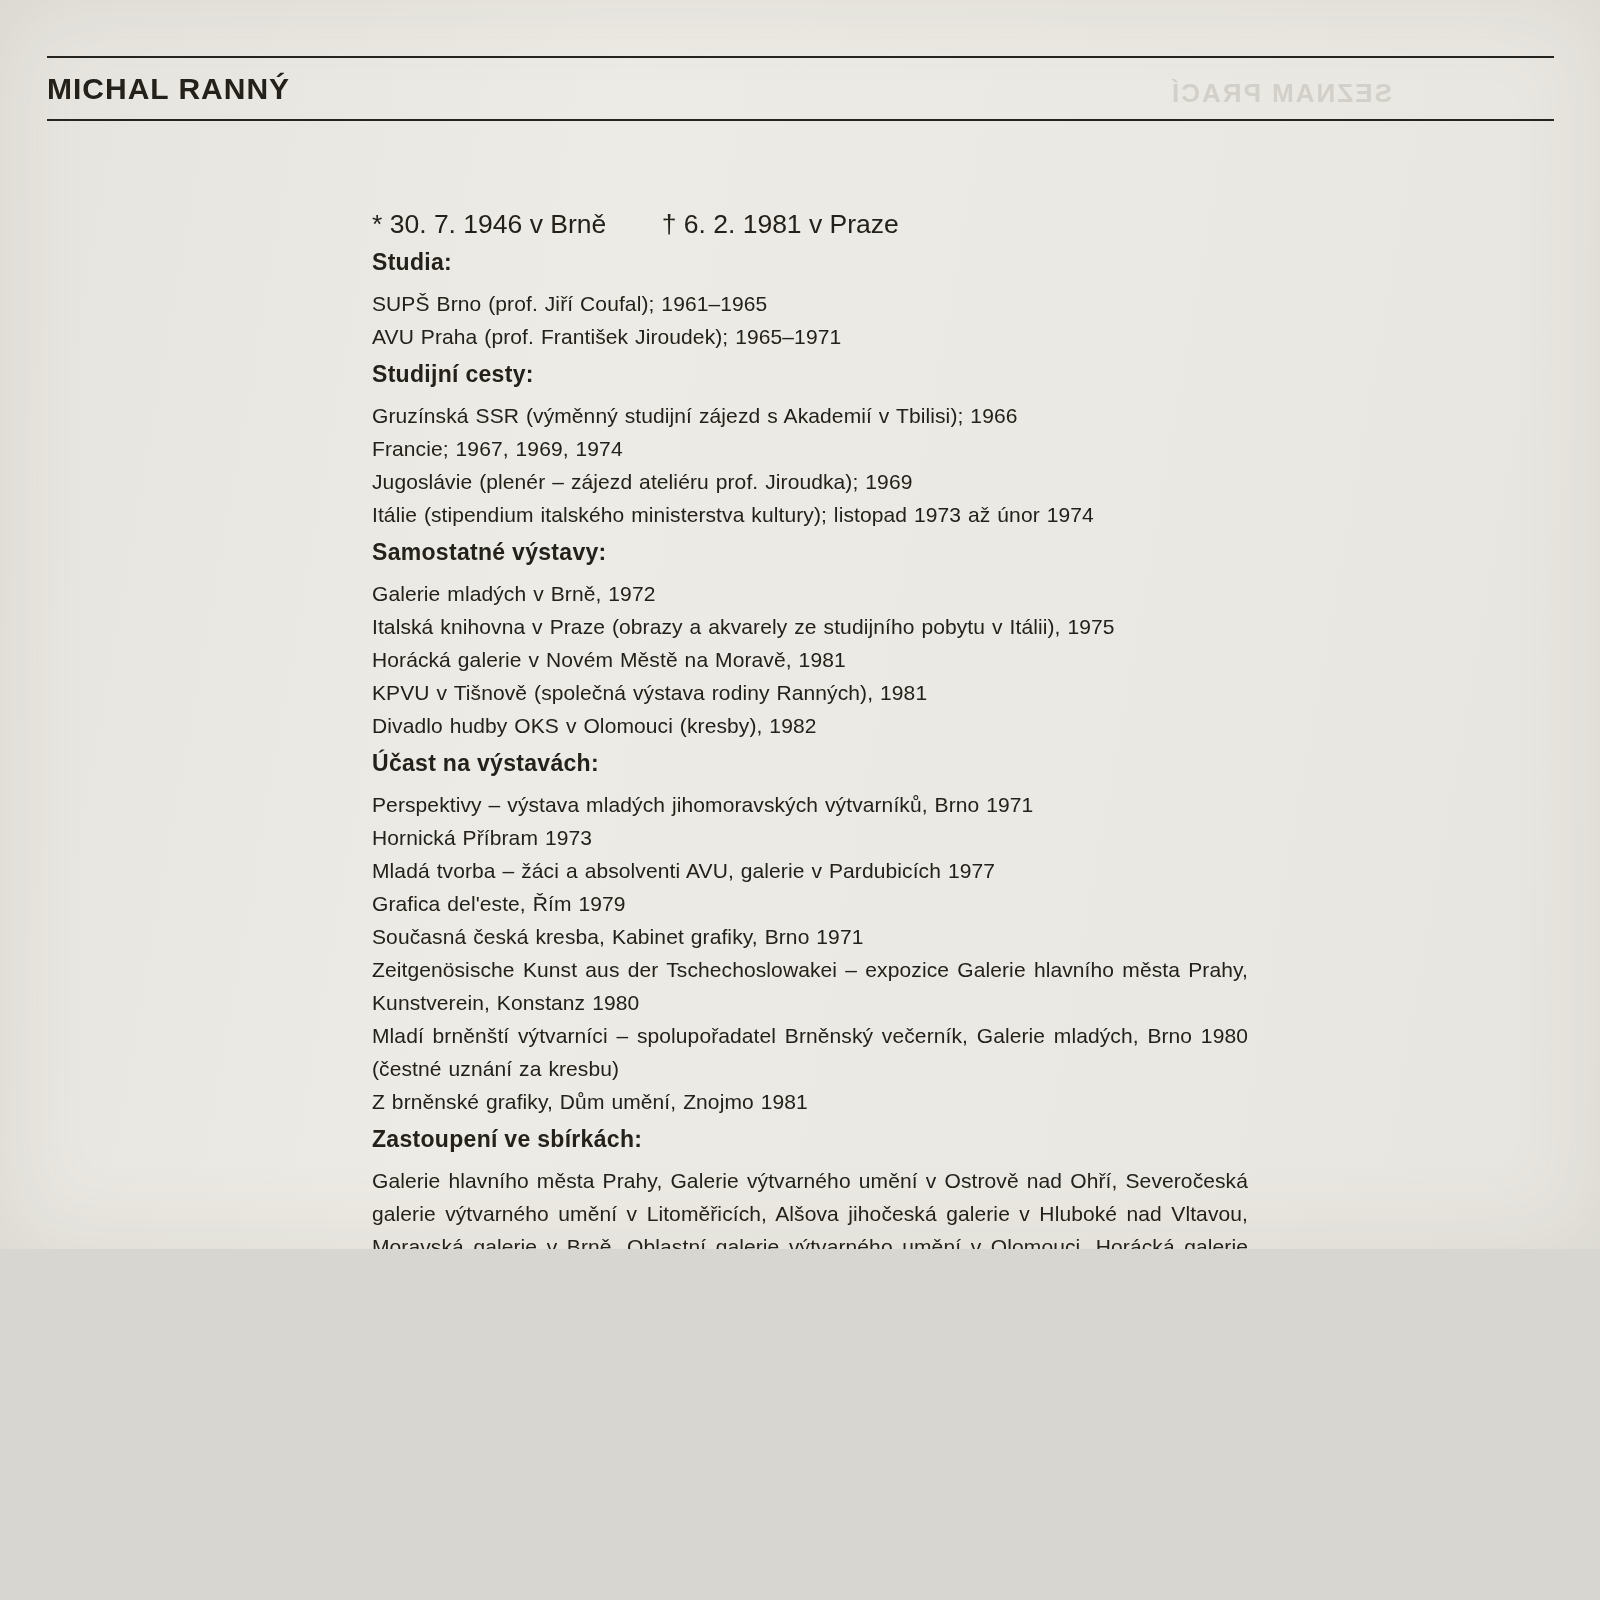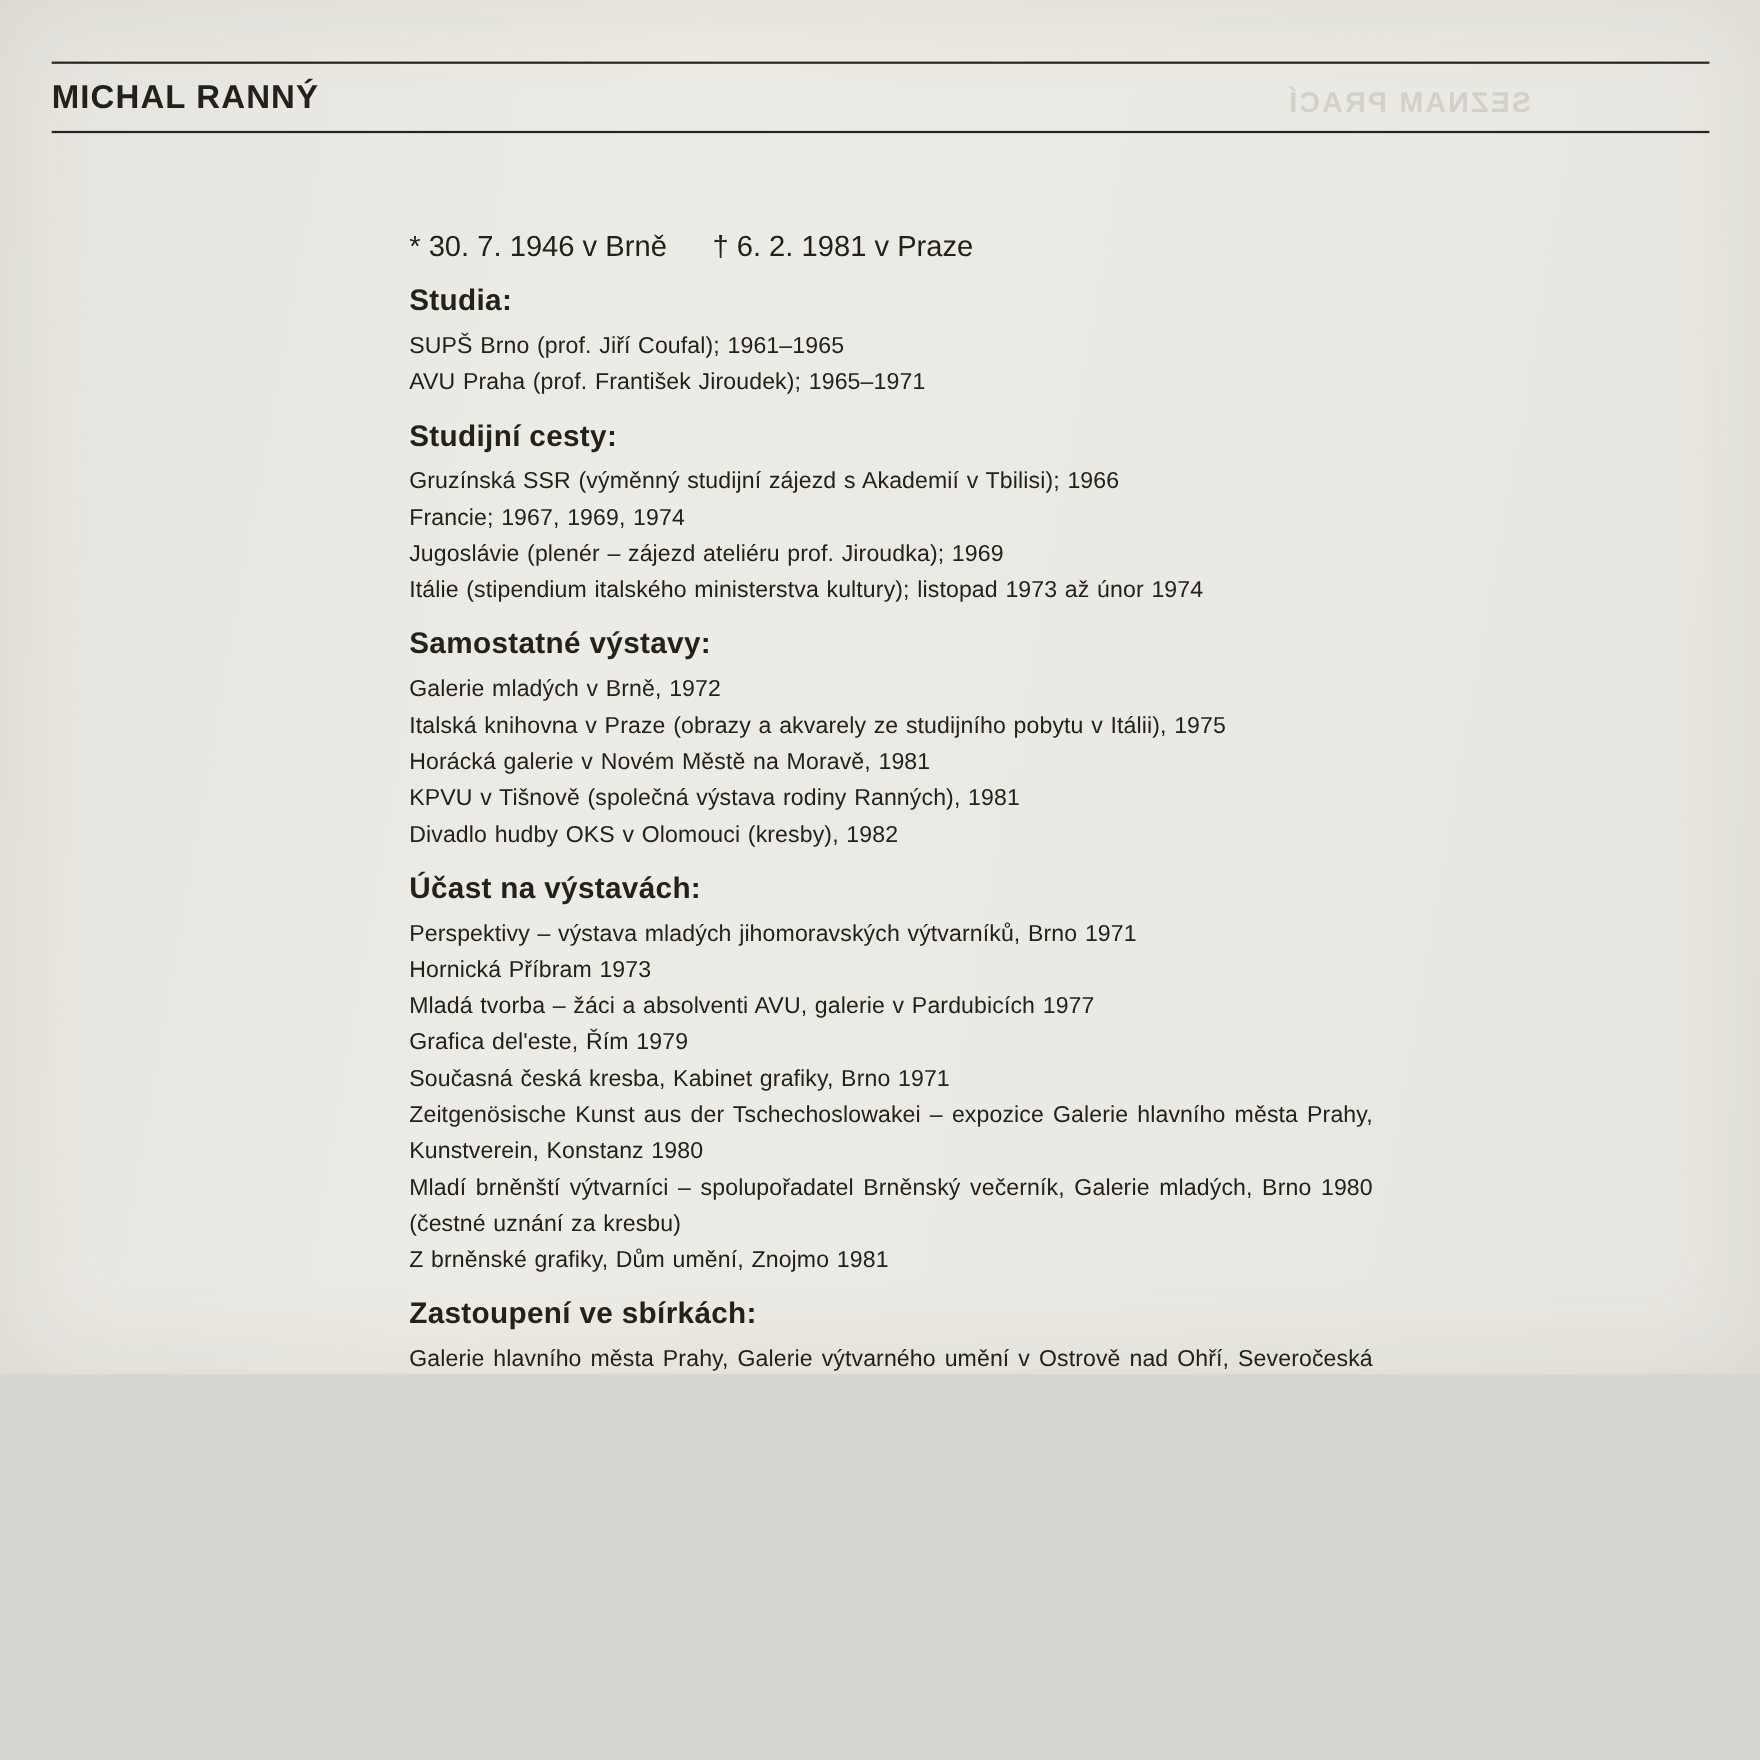--- a/index.html
+++ b/index.html
@@ -54,25 +54,25 @@
     top: 120px;
     width: 876px;
   }
   .bio-line {
     margin: 88px 0 0 0;
     font-size: 26.5px;
     line-height: 33px;
     white-space: nowrap;
   }
   .bio-line .death {
-    margin-left: 34px;
+    margin-left: 48px;
   }
   .sec-title {
-    margin: 16px 0 8px 0;
-    font-size: 27px;
+    margin: 5px 0 8px 0;
+    font-size: 23px;
     font-weight: bold;
     line-height: 33px;
     letter-spacing: 0.3px;
   }
   .entry {
     margin: 0;
     font-size: 21px;
     line-height: 33px;
     text-align: justify;
     letter-spacing: 0.1px;

